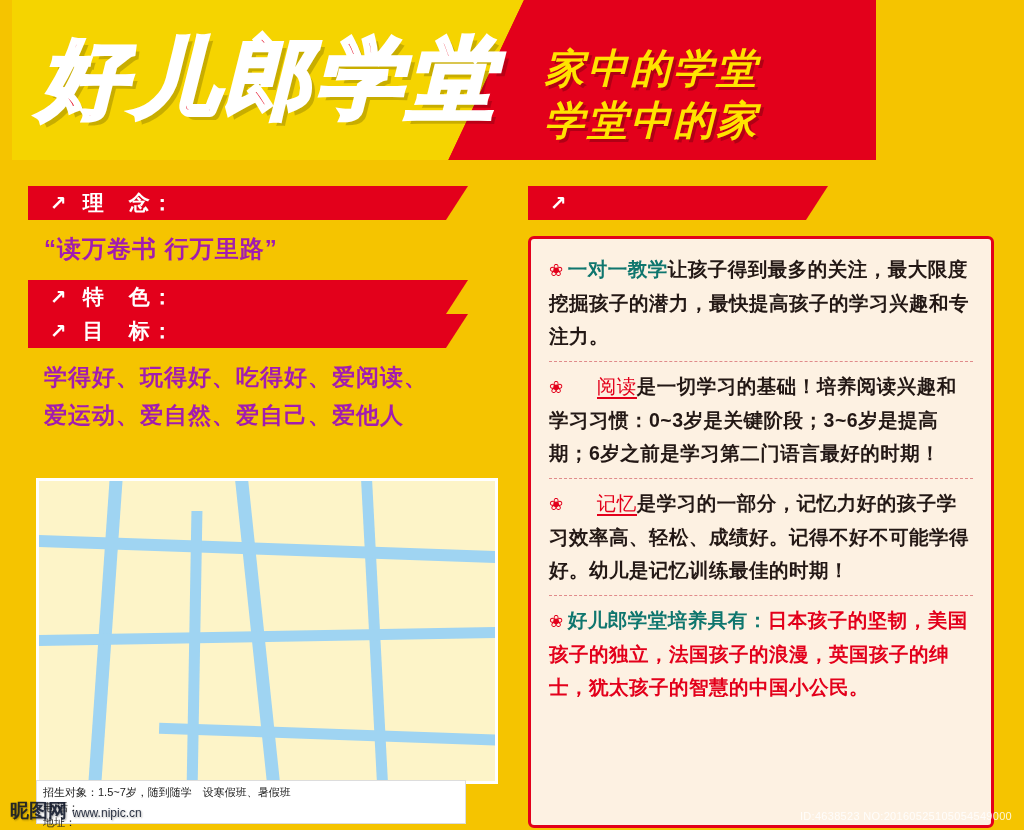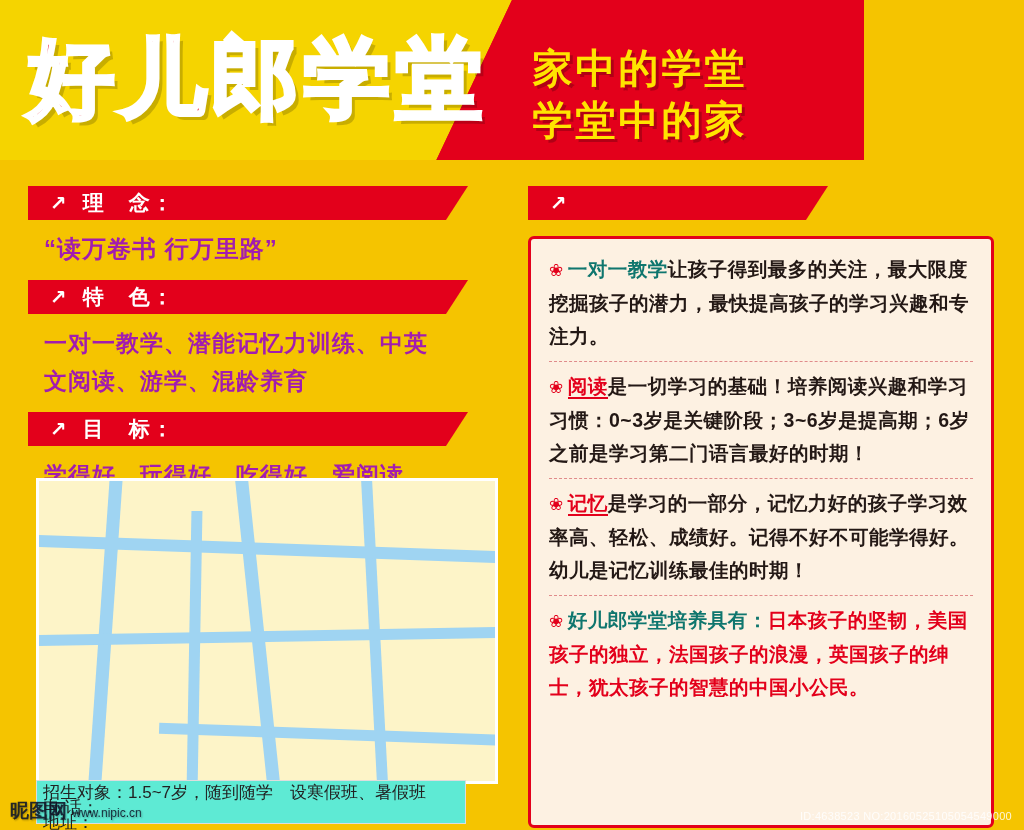--- a/index.html
+++ b/index.html
@@ -4,22 +4,23 @@
 <style>
   html,body{margin:0;padding:0;}
   body{
     width:1024px;height:830px;
     background:#f5c400;
     font-family:"Liberation Sans","DejaVu Sans",sans-serif;
     overflow:hidden;position:relative;
   }
   
   .header{
-    position:absolute;left:0;top:0;width:864px;height:165px;
+    position:absolute;left:12px;top:0;width:864px;height:165px;
     background:#f5d400;
+    font-style:italic;
   }
   .header-red{
     position:absolute;right:0;top:0;width:430px;height:165px;
     background:#e3001b;
     clip-path:polygon(78px 0,430px 0,430px 165px,0 165px);
     border-radius:0 0 0 0;
   }
   .header-red:before{
     content:"";position:absolute;left:0;top:0;width:120px;height:165px;
     background:#e3001b;border-radius:80px 0 0 0;
@@ -56,39 +57,39 @@
     margin:10px 0 12px 16px;font-weight:bold;
   }
   .quote{font-size:24px;}
   .map-box{
     position:absolute;left:36px;top:478px;width:456px;height:300px;
     background:#fdf4c8;border:3px solid #fff;overflow:hidden;
   }
   .road{position:absolute;background:#9fd4f2;}
   .foot-note{
     position:absolute;left:36px;top:780px;width:430px;height:44px;
-    background:#5eead4;border:1px solid #ddd;
-    font-size:17px;color:#222;line-height:15px;padding:4px 6px;box-sizing:border-box;
+    background:#ffffff;border:1px solid #ddd;
+    font-size:11px;color:#222;line-height:15px;padding:4px 6px;box-sizing:border-box;
   }
   
   .right-col{position:absolute;left:528px;top:186px;width:470px;}
   .band-right{width:300px;}
   .panel{
     position:absolute;left:528px;top:236px;width:466px;height:592px;
     background:#fdf1e2;border:3px solid #e3001b;border-radius:6px;
     box-sizing:border-box;padding:14px 18px;overflow:hidden;
   }
   .para{
     color:#231815;font-size:19.5px;line-height:33px;letter-spacing:0.5px;
     border-bottom:1px dashed #e08b8b;padding-bottom:8px;margin-bottom:8px;
     font-weight:bold;
   }
   .para:last-child{border-bottom:none;}
   .kw{color:#0f766e;font-weight:bold;}
-  .kw-u{color:#e3001b;font-weight:bold;border-bottom:2px solid #e3001b;}
+  .kw-u{color:#e3001b;font-weight:normal;border-bottom:2px solid #e3001b;margin-left:29px;}
   .paw{color:#e3001b;font-size:17px;margin-right:4px;}
   .para.red{color:#e3001b;}
   
   .wm-left{
     position:absolute;left:10px;bottom:6px;color:#0f172a;opacity:.9;
     font-size:19px;font-weight:bold;text-shadow:1px 1px 2px rgba(0,0,0,.35);
   }
   .wm-left small{font-size:12px;font-weight:normal;}
   .wm-right{
     position:absolute;right:12px;bottom:8px;color:#ffffff;opacity:.85;
@@ -112,24 +113,20 @@
 
   <div class="band band-short">
     <span class="arrow">↗</span>
     <span>理　念：</span>
   </div>
   <div class="body-text quote">“读万卷书 行万里路”</div>
 
   <div class="band band-short">
     <span class="arrow">↗</span>
     <span>特　色：</span>
-  </div>
-  <div class="body-text">
-    <div>一对一教学、潜能记忆力训练、中英</div>
-    <div>文阅读、游学、混龄养育</div>
   </div>
 
   <div class="band band-short">
     <span class="arrow">↗</span>
     <span>目　标：</span>
   </div>
   <div class="body-text">
     <div>学得好、玩得好、吃得好、爱阅读、</div>
     <div>爱运动、爱自然、爱自己、爱他人</div>
   </div>

